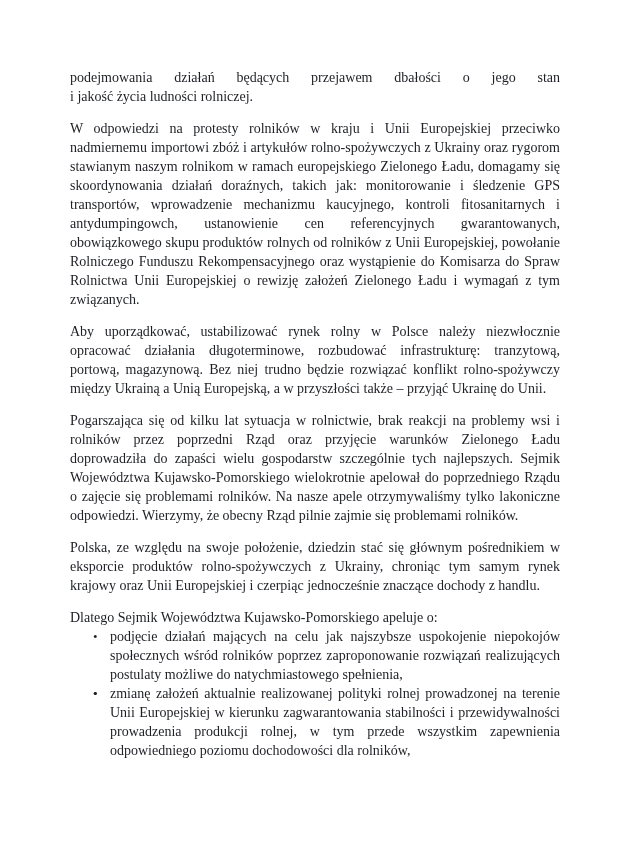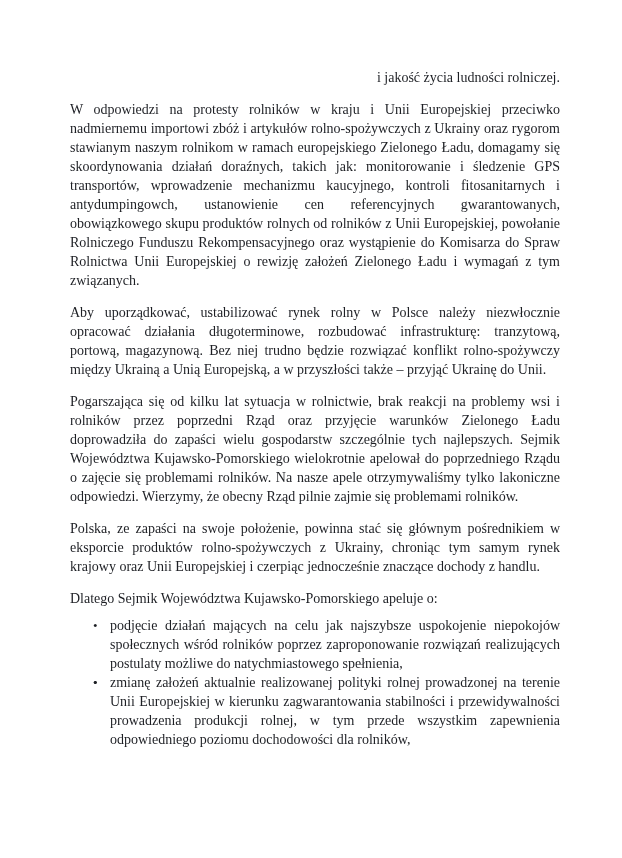--- a/index.html
+++ b/index.html
@@ -28,21 +28,21 @@
     margin: 0 0 13px 0;
     color: #1d1f24;
   }
   .para .stretch-line {
     display: block;
     text-align: justify;
     text-align-last: justify;
   }
   .para .plain-line {
     display: block;
-    text-align: right;
+    text-align: left;
   }
   .appeal-list {
     margin: 0 0 0 0;
     padding: 0 0 0 40px;
     list-style: none;
   }
   .appeal-list li {
     position: relative;
     font-size: 14px;
     line-height: 19px;
@@ -56,33 +56,34 @@
     top: 0;
     font-size: 13px;
   }
 </style>
 </head>
 <body>
 
 <div class="page">
 
   <p class="para">
+    <span class="stretch-line">podejmowania działań będących przejawem dbałości o jego stan</span>
     <span class="plain-line">i jakość życia ludności rolniczej.</span>
   </p>
 
 
   <p class="para">W odpowiedzi na protesty rolników w kraju i Unii Europejskiej przeciwko nadmiernemu importowi zbóż i artykułów rolno-spożywczych z Ukrainy oraz rygorom stawianym naszym rolnikom w ramach europejskiego Zielonego Ładu, domagamy się skoordynowania działań doraźnych, takich jak: monitorowanie i śledzenie GPS transportów, wprowadzenie mechanizmu kaucyjnego, kontroli fitosanitarnych i antydumpingowch, ustanowienie cen referencyjnych gwarantowanych, obowiązkowego skupu produktów rolnych od rolników z Unii Europejskiej, powołanie Rolniczego Funduszu Rekompensacyjnego oraz wystąpienie do Komisarza do Spraw Rolnictwa Unii Europejskiej o rewizję założeń Zielonego Ładu i wymagań z tym związanych.</p>
 
   <p class="para">Aby uporządkować, ustabilizować rynek rolny w Polsce należy niezwłocznie opracować działania długoterminowe, rozbudować infrastrukturę: tranzytową, portową, magazynową. Bez niej trudno będzie rozwiązać konflikt rolno-spożywczy między Ukrainą a Unią Europejską, a w przyszłości także – przyjąć Ukrainę do Unii.</p>
 
   <p class="para">Pogarszająca się od kilku lat sytuacja w rolnictwie, brak reakcji na problemy wsi i rolników przez poprzedni Rząd oraz przyjęcie warunków Zielonego Ładu  doprowadziła do zapaści wielu gospodarstw szczególnie tych najlepszych. Sejmik Województwa Kujawsko-Pomorskiego wielokrotnie apelował do poprzedniego Rządu o zajęcie się problemami rolników. Na nasze apele otrzymywaliśmy tylko lakoniczne odpowiedzi. Wierzymy, że obecny Rząd pilnie zajmie się problemami rolników.</p>
 
-  <p class="para">Polska, ze zapaści na swoje położenie, powinna stać się głównym pośrednikiem w eksporcie produktów rolno-spożywczych z Ukrainy, chroniąc tym samym rynek krajowy oraz Unii Europejskiej i czerpiąc jednocześnie znaczące dochody z handlu.</p>
+  <p class="para">Polska, ze względu na swoje położenie, dziedzin stać się głównym pośrednikiem w eksporcie produktów rolno-spożywczych z Ukrainy, chroniąc tym samym rynek krajowy oraz Unii Europejskiej i czerpiąc jednocześnie znaczące dochody z handlu.</p>
 
-  <p class="para" style="margin-bottom:8px">Dlatego Sejmik Województwa Kujawsko-Pomorskiego apeluje o:</p>
+  <p class="para" style="margin-bottom:0">Dlatego Sejmik Województwa Kujawsko-Pomorskiego apeluje o:</p>
 
   <ul class="appeal-list">
     <li>
       <span class="bullet-dot">•</span>
       <span>podjęcie działań mających na celu jak najszybsze uspokojenie niepokojów społecznych wśród rolników poprzez zaproponowanie rozwiązań realizujących postulaty możliwe do natychmiastowego spełnienia,</span>
     </li>
     <li>
       <span class="bullet-dot">•</span>
     </li>
     <li>

